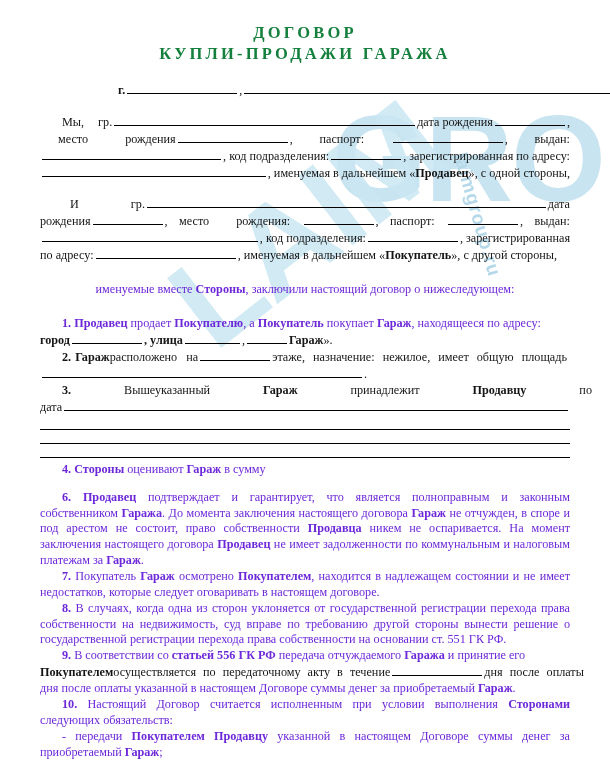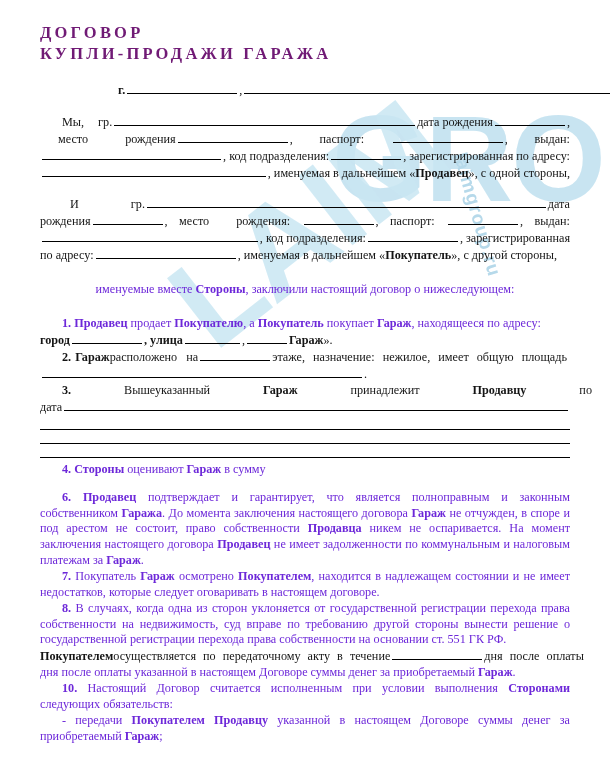--- a/index.html
+++ b/index.html
@@ -68,26 +68,27 @@
   
   #content {
     position: relative;
     z-index: 2;
     padding: 22px 40px 0 40px;
     box-sizing: border-box;
   }
 
   h1.doc-title {
     margin: 0;
+    text-align: center;
     font-family: "Liberation Serif", "DejaVu Serif", serif;
     font-weight: 700;
     font-size: 16.5px;
     letter-spacing: 3.2px;
     line-height: 1.28;
-    color: #701a75;
+    color: #15803d;
   }
   h1.doc-title .l2 {
     display: block;
     letter-spacing: 3.2px;
   }
 
   p {
     margin: 0;
     font-size: 12.2px;
     line-height: 1.30;
@@ -324,20 +325,23 @@
     </p>
 
     <p class="ind">
       <b>7. </b><span>Покупатель </span><b>Гараж</b><span> осмотрено </span><b>Покупателем</b><span>, находится в надлежащем состоянии и не имеет недостатков, которые следует оговаривать в настоящем договоре.</span>
     </p>
 
     <p class="ind">
       <b>8. </b><span>В случаях, когда одна из сторон уклоняется от государственной регистрации перехода права собственности на недвижимость, суд вправе по требованию другой стороны вынести решение о государственной регистрации перехода права собственности на основании ст. 551 ГК РФ.</span>
     </p>
 
+    <p class="ind">
+      <b>9. </b><span>В соответствии со </span><b>статьей 556 ГК РФ</b><span> передача отчуждаемого </span><b>Гаража</b><span> и принятие его </span>
+    </p>
     <div class="row">
       <b class="fix">Покупателем</b>
       <span class="fix" style="word-spacing:4px;text-align:center;"> осуществляется по передаточному акту в течение</span>
       <span class="u90"></span>
       <span class="gap"></span>
       <span class="fix" style="word-spacing:4px;">дня после оплаты</span>
     </div>
     <p>
       <span>дня после оплаты указанной в настоящем Договоре суммы денег за приобретаемый </span><b>Гараж</b><span>.</span>
     </p>

